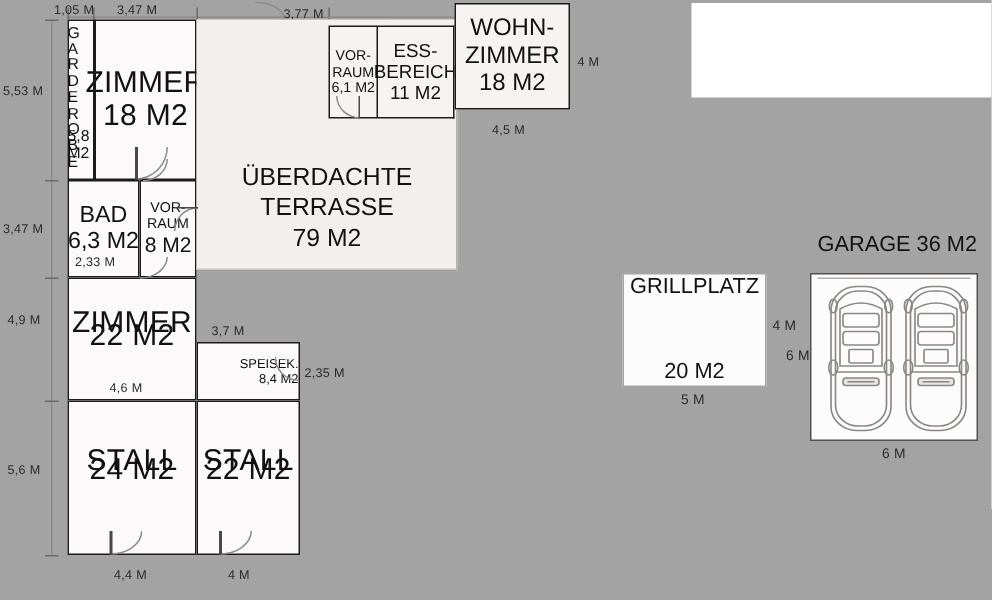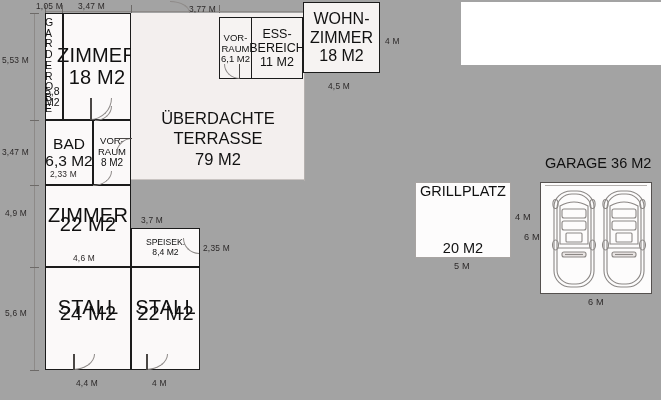--- a/index.html
+++ b/index.html
@@ -207,30 +207,30 @@
 
   <div class="room f16" style="left:45px; top:120px; width:48px; height:65px;">
     <span class="nm">BAD</span>
     <span class="ar">6,3 M2</span>
   </div>
   <div class="dim" style="left:50px; top:169px;">2,33 M</div>
 
   <div class="room f10" style="left:93px; top:120px; width:38px; height:65px;">
     <span class="nm" style="line-height:1.15;">VOR-
 RAUM</span>
-    <span class="ar" style="font-size:10px;">8 M2</span>
+    <span class="ar" style="font-size:14px;">8 M2</span>
   </div>
 
   <div class="room f21" style="left:45px; top:185px; width:86px; height:82px;">
     <span class="nm" style="margin-top:-12px;">ZIMMER</span>
     <span class="ar" style="margin-top:-12px;">22 M2</span>
   </div>
   <div class="dim" style="left:73px; top:253px;">4,6 M</div>
 
-  <div class="room f9" style="left:131px; top:228px; width:69px; height:39px;">
+  <div class="room f9" style="left:131px; top:228px; width:69px; height:39px;align-items:flex-end;">
     <span class="nm">SPEISEK.</span>
     <span class="ar">8,4 M2</span>
   </div>
   <div class="dim" style="left:141px; top:215px;">3,7 M</div>
   <div class="dim" style="left:203px; top:243px;">2,35 M</div>
 
   <div class="room f21" style="left:45px; top:267px; width:86px; height:103px;">
     <span class="nm" style="margin-top:-16px;">STALL</span>
     <span class="ar" style="margin-top:-16px;">24 M2</span>
   </div>

